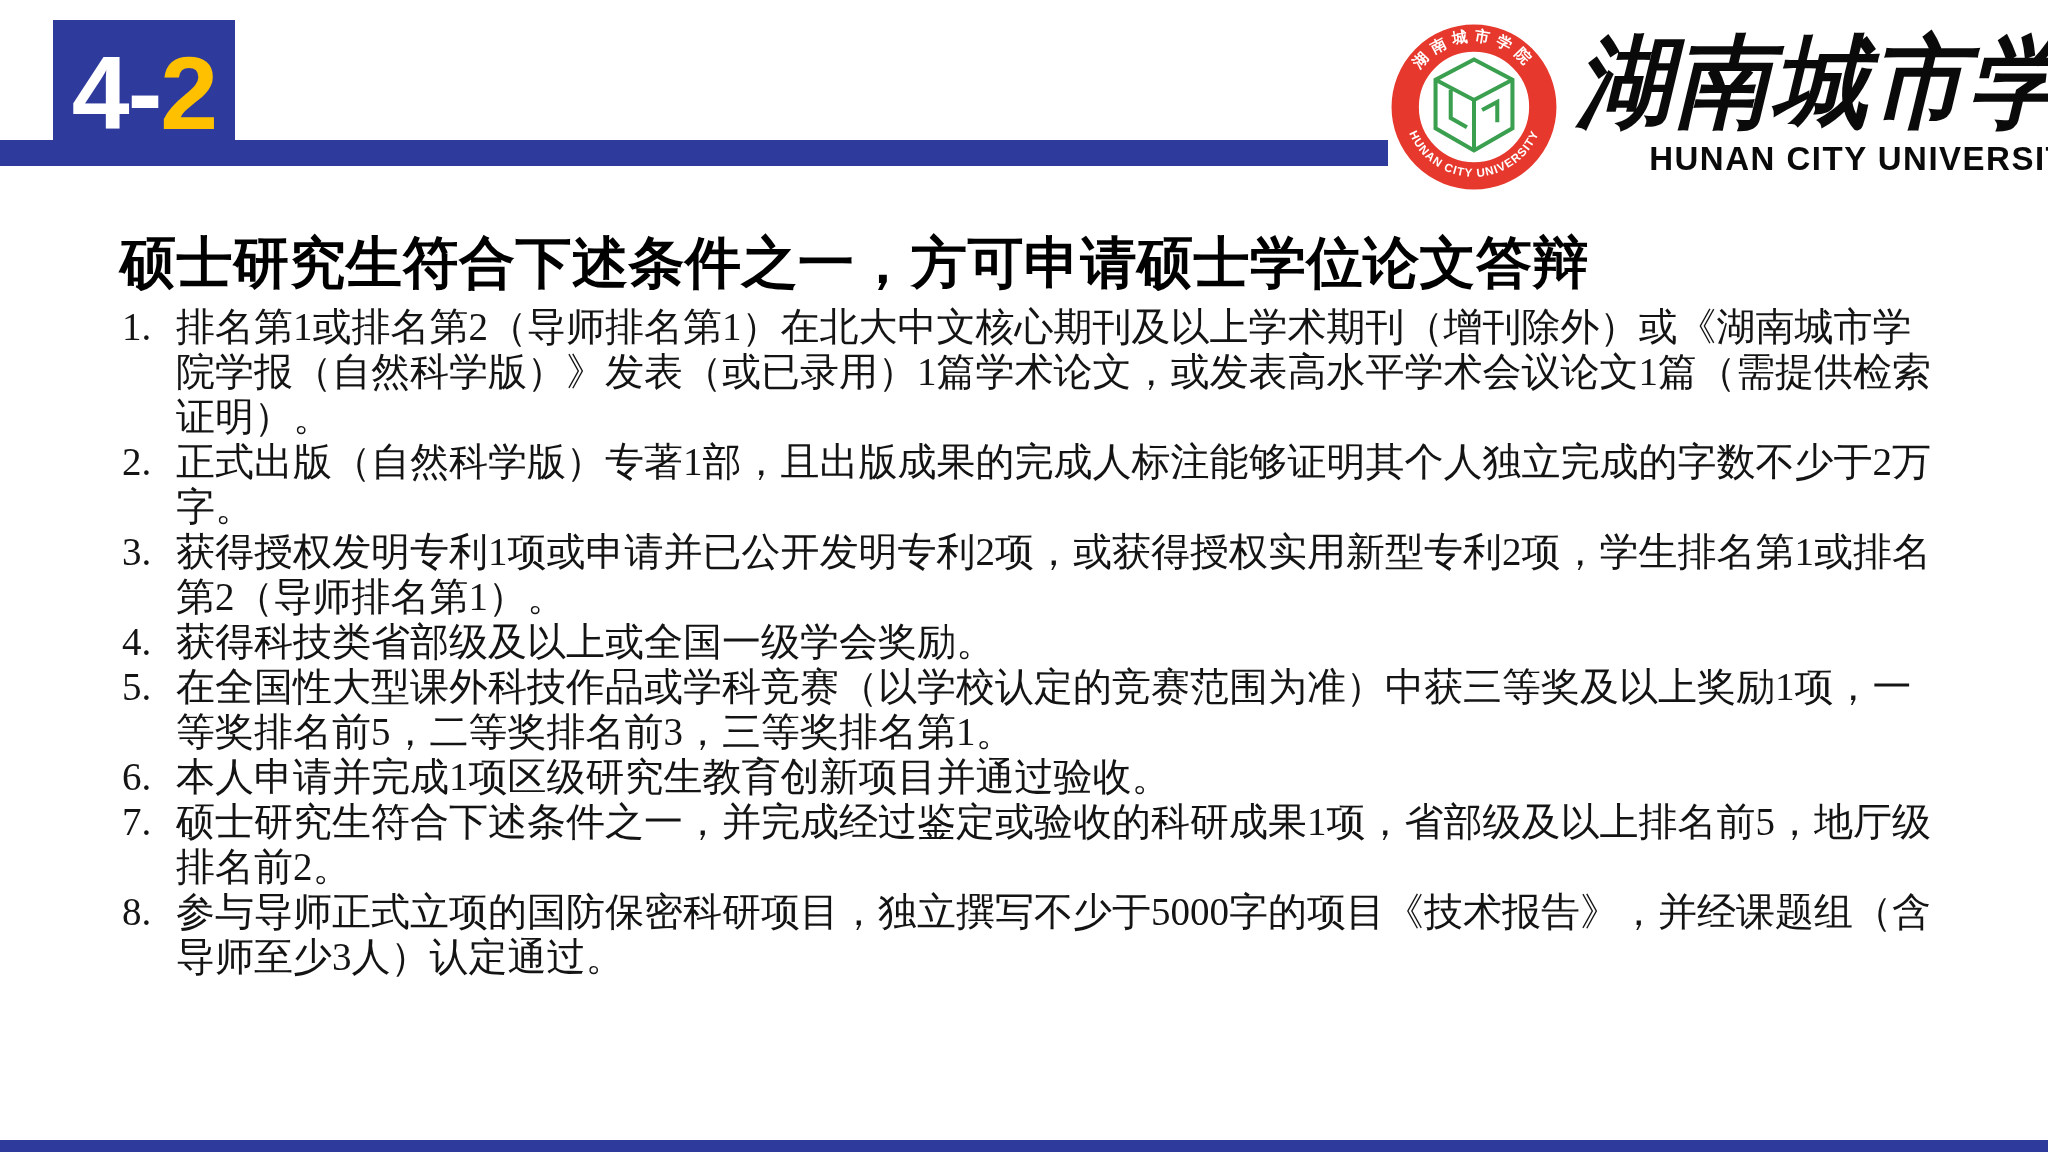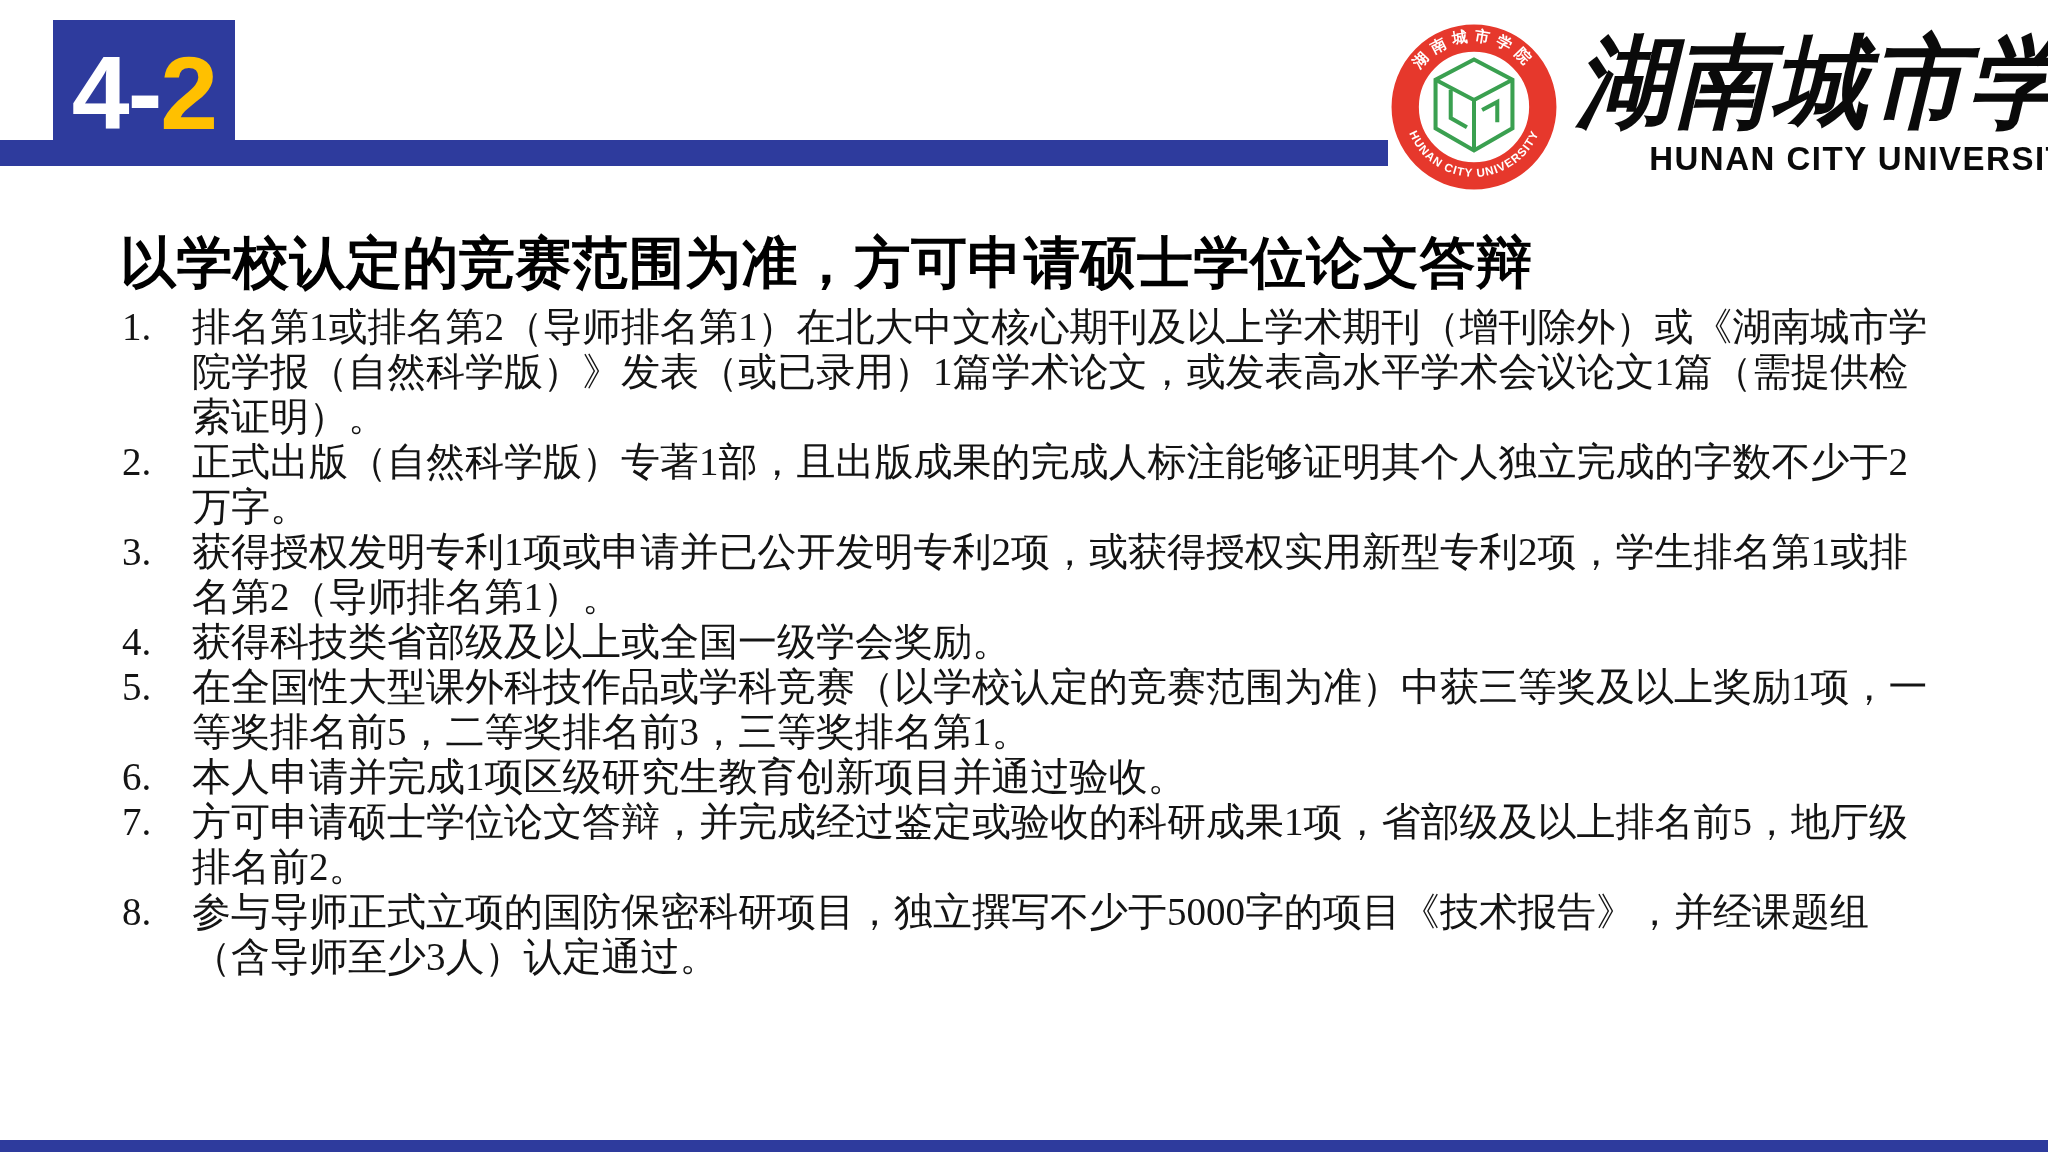--- a/index.html
+++ b/index.html
@@ -38,21 +38,21 @@
   .name-en{font-family:"Liberation Sans",sans-serif;font-weight:bold;font-size:33px;
            color:#0a0a0a;letter-spacing:1.5px;white-space:nowrap;margin-top:2px;}
 
   
   .heading{position:absolute;left:120px;top:226px;width:1880px;
            font-size:56px;font-weight:bold;color:#000;letter-spacing:0.5px;}
   .req-list{position:absolute;left:122px;top:304px;width:1822px;list-style:none;
             font-family:"Liberation Serif",serif;font-size:39px;line-height:45px;color:#141414;}
   .req-list li{display:flex;align-items:flex-start;}
   .req-num{flex:0 0 54px;}
-  .req-text{flex:1;margin-left:16px;}
+  .req-text{flex:1;}
 </style>
 </head>
 <body>
 
 <div class="slide">
 
   <div class="badge">
     <span class="pfx">4-</span>
       <span class="sfx">2</span>
   </div>
@@ -79,21 +79,21 @@
         <polyline points="62,68 62,96 78,105"></polyline>
         <polyline points="93,88 108,80 108,100"></polyline>
       </g>
     </svg>
     <div class="logo-names">
       <div class="name-zh">湖南城市学院</div>
       <div class="name-en">HUNAN CITY UNIVERSITY</div>
     </div>
   </div>
 
-  <div class="heading">以学校认定的竞赛范围为准，方可申请硕士学位论文答辩</div>
+  <div class="heading">硕士研究生符合下述条件之一，方可申请硕士学位论文答辩</div>
 
   <ol class="req-list">
     <li>
       <span class="req-num">1.</span>
       <span class="req-text">排名第1或排名第2（导师排名第1）在北大中文核心期刊及以上学术期刊（增刊除外）或《湖南城市学院学报（自然科学版）》发表（或已录用）1篇学术论文，或发表高水平学术会议论文1篇（需提供检索证明）。</span>
     </li>
     <li>
       <span class="req-num">2.</span>
       <span class="req-text">正式出版（自然科学版）专著1部，且出版成果的完成人标注能够证明其个人独立完成的字数不少于2万字。</span>
     </li>
@@ -108,21 +108,21 @@
     <li>
       <span class="req-num">5.</span>
       <span class="req-text">在全国性大型课外科技作品或学科竞赛（以学校认定的竞赛范围为准）中获三等奖及以上奖励1项，一等奖排名前5，二等奖排名前3，三等奖排名第1。</span>
     </li>
     <li>
       <span class="req-num">6.</span>
       <span class="req-text">本人申请并完成1项区级研究生教育创新项目并通过验收。</span>
     </li>
     <li>
       <span class="req-num">7.</span>
-      <span class="req-text">方可申请硕士学位论文答辩，并完成经过鉴定或验收的科研成果1项，省部级及以上排名前5，地厅级排名前2。</span>
+      <span class="req-text">硕士研究生符合下述条件之一，并完成经过鉴定或验收的科研成果1项，省部级及以上排名前5，地厅级排名前2。</span>
     </li>
     <li>
       <span class="req-num">8.</span>
       <span class="req-text">参与导师正式立项的国防保密科研项目，独立撰写不少于5000字的项目《技术报告》，并经课题组（含导师至少3人）认定通过。</span>
     </li>
   </ol>
 
   <div class="bottom-bar"></div>
 </div>
 

